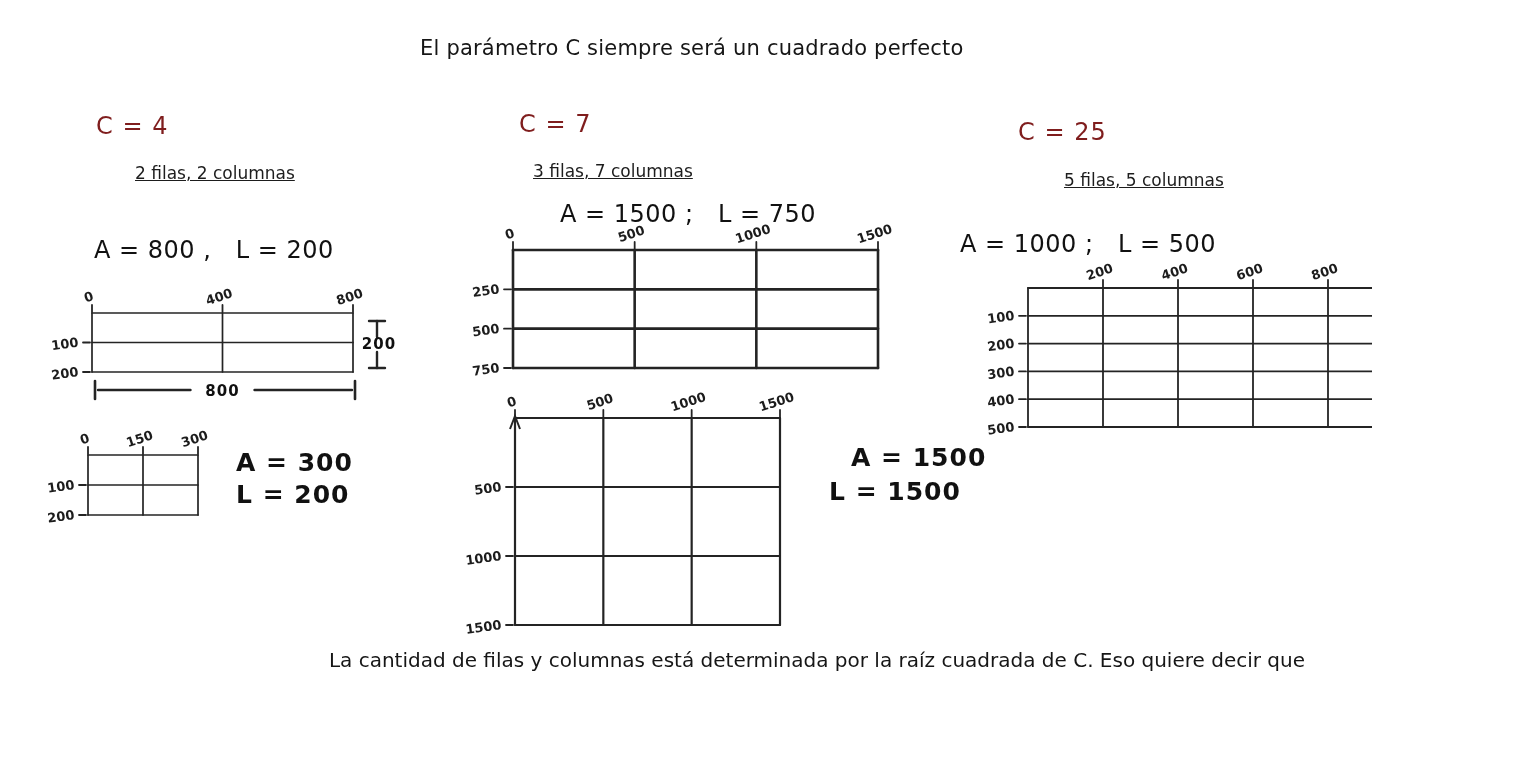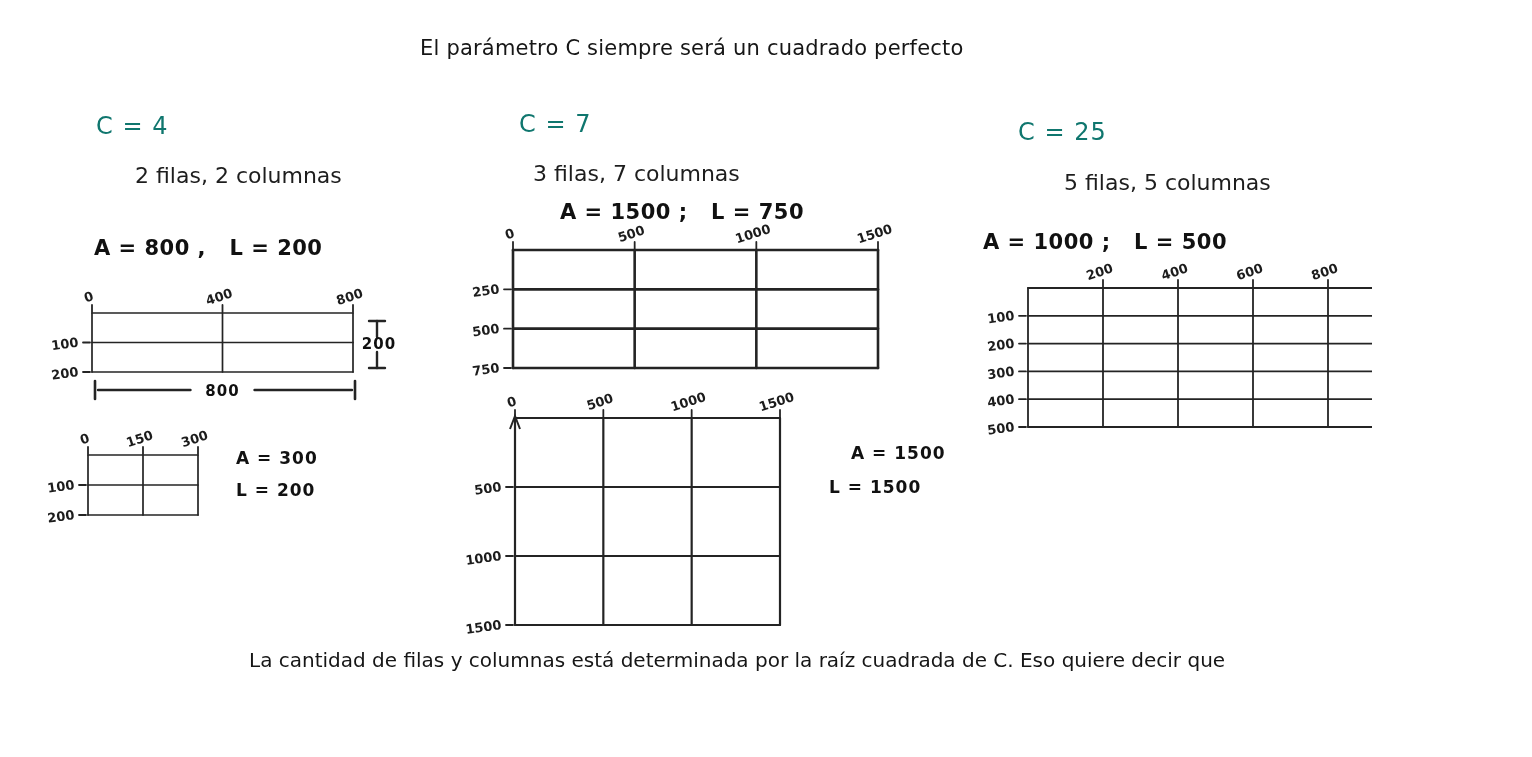--- a/index.html
+++ b/index.html
@@ -1,55 +1,55 @@
 <!DOCTYPE html>
 <html><head>
 <meta charset="utf-8">
 <style>
   html,body { margin:0; padding:0; background:#ffffff; }
   .canvas {
     position:relative; width:1372px; height:757px; background:#ffffff;
-    font-family:"DejaVu Sans", sans-serif; color:#1b1b1b; overflow:hidden;
+    font-family:"DejaVu Sans", sans-serif; color:#1b1b1b; overflow:hidden;text-align:right;
   }
   .title {
     position:absolute; left:420px; top:36px;
     font-size:21px; letter-spacing:0.2px; color:#161616;
   }
-  .heading { position:absolute; font-size:24px; color:#0f766e; letter-spacing:1px; }
+  .heading { position:absolute; font-size:24px; color:#7f1d1d; letter-spacing:1px; }
   .h-c4  { left:96px;  top:112px; }
   .h-c9  { left:519px; top:110px; }
   .h-c25 { left:1018px; top:118px; }
-  .subheading { position:absolute; font-size:22px; color:#1d1d1d; }
+  .subheading { position:absolute; font-size:17px; color:#1d1d1d;text-decoration:underline; }
   .s-c4  { left:135px; top:163px; }
   .s-c9  { left:533px; top:161px; }
   .s-c25 { left:1064px; top:170px; }
   .params {
-    position:absolute; font-size:21px; font-weight:700; color:#111;
+    position:absolute; font-size:24px; font-weight:400; color:#111;
     white-space:pre; letter-spacing:0.5px;
   }
   .p-c4  { left:94px;  top:236px; }
   .p-c9  { left:560px; top:200px; }
-  .p-c25 { left:983px; top:230px; }
+  .p-c25 { left:960px; top:230px; }
   .grid { position:absolute; }
   .g-c4-main  { left:47px;  top:283px; }
   .g-c4-small { left:48px;  top:427px; }
   .g-c9-wide  { left:465px; top:220px; }
   .g-c9-square{ left:457px; top:388px; }
   .g-c25      { left:980px; top:256px; }
   .side {
-    position:absolute; font-size:17px; font-weight:700; color:#111;
+    position:absolute; font-size:25px; font-weight:700; color:#111;
     letter-spacing:1px; white-space:pre;
   }
   .sl-c4-a { left:236px; top:448px; }
   .sl-c4-l { left:236px; top:480px; }
   .sl-c9-a { left:851px; top:443px; }
   .sl-c9-l { left:829px; top:477px; }
   .footer {
     position:absolute; left:205px; top:645px; width:1100px;
-    font-size:20px; line-height:31px; color:#161616;margin-left:44px;
+    font-size:20px; line-height:31px; color:#161616;
   }
   .footer div { display:block; }
   .tick { font:700 13px "DejaVu Sans", sans-serif; fill:#1c1c1c; }
   .measure { font:700 15px "DejaVu Sans", sans-serif; fill:#101010; letter-spacing:1px; }
 </style>
 </head>
 <body>
 
 <div class="canvas">
 

